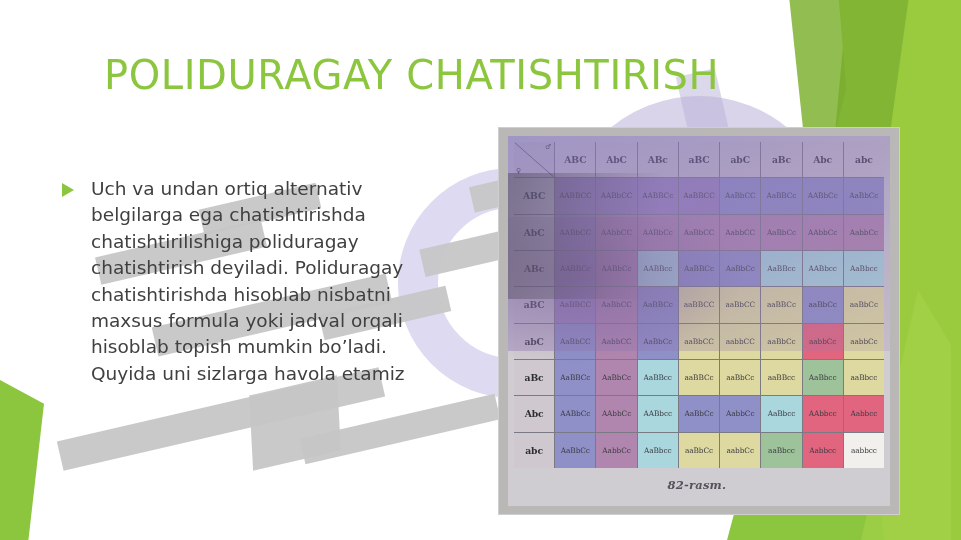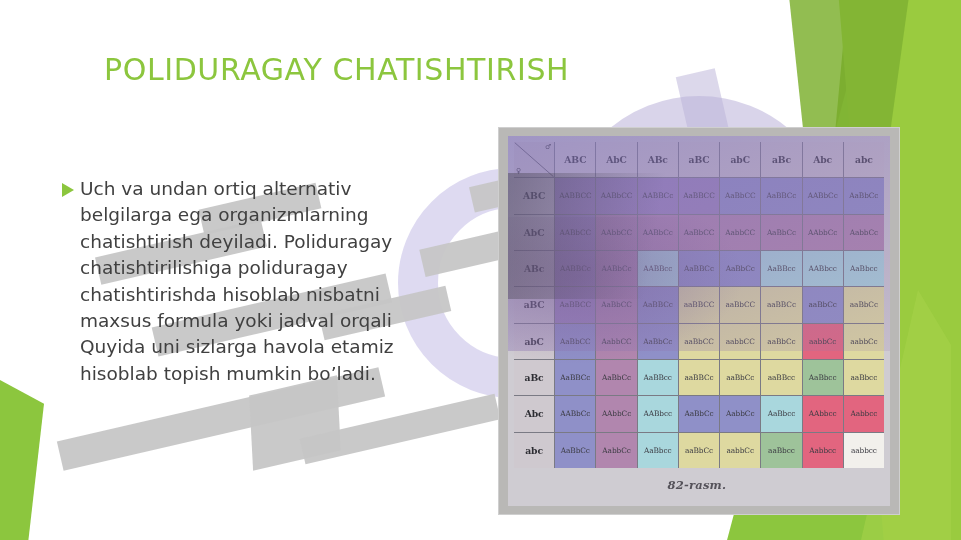--- a/index.html
+++ b/index.html
@@ -71,32 +71,32 @@
     border:40px solid #b6ade0;opacity:.45;
   }
   .wm-bar{
     position:absolute;left:700px;top:70px;width:40px;height:220px;
     background:#b9b1d8;opacity:.5;transform:rotate(-13deg);
   }
 
   
   .title{
     position:absolute;left:104px;top:52px;width:620px;
-    font-size:30px;letter-spacing:.6px;
+    font-size:40px;letter-spacing:.6px;
     color:#8cc63e;
     font-family:"DejaVu Sans", sans-serif;
     font-weight:400;
     white-space:nowrap;
     z-index:6;
   }
 
   
   .body-block{
     position:absolute;left:62px;top:176px;width:440px;
-    display:flex;gap:6px;z-index:6;
+    display:flex;gap:17px;z-index:6;
   }
   .bullet{
     flex:0 0 auto;margin-top:7px;
     width:0;height:0;
     border-top:7px solid transparent;
     border-bottom:7px solid transparent;
     border-left:12px solid #8cc63e;
   }
   .body-text{
     font-size:18.5px;line-height:26.4px;color:#404040;
@@ -198,27 +198,27 @@
   <div class="wm wm-b"></div>
   <div class="wm wm-c"></div>
 </div>
 
 <div class="title">POLIDURAGAY CHATISHTIRISH</div>
 
 <div class="body-block">
   <div class="bullet"></div>
   <div class="body-text">
     <span class="ln">Uch va undan ortiq alternativ</span>
-    <span class="ln">belgilarga ega organizmlarning</span>
+    <span class="ln">belgilarga ega chatishtirishda</span>
+    <span class="ln">chatishtirilishiga poliduragay</span>
     <span class="ln">chatishtirish deyiladi. Poliduragay</span>
-    <span class="ln">chatishtirilishiga poliduragay</span>
     <span class="ln">chatishtirishda hisoblab nisbatni</span>
     <span class="ln">maxsus formula yoki jadval orqali</span>
+    <span class="ln">hisoblab topish mumkin bo’ladi.</span>
     <span class="ln">Quyida uni sizlarga havola etamiz</span>
-    <span class="ln">hisoblab topish mumkin bo’ladi.</span>
   </div>
 </div>
 
 <div class="photo">
   <div class="photo-inner">
     <div class="punnett" id="punnett">
         <div class="cell corner">
           <svg viewBox="0 0 100 100" preserveAspectRatio="none">
             <line x1="2" y1="2" x2="98" y2="98" stroke="#3b3b42" stroke-width="2"></line>
           </svg>

